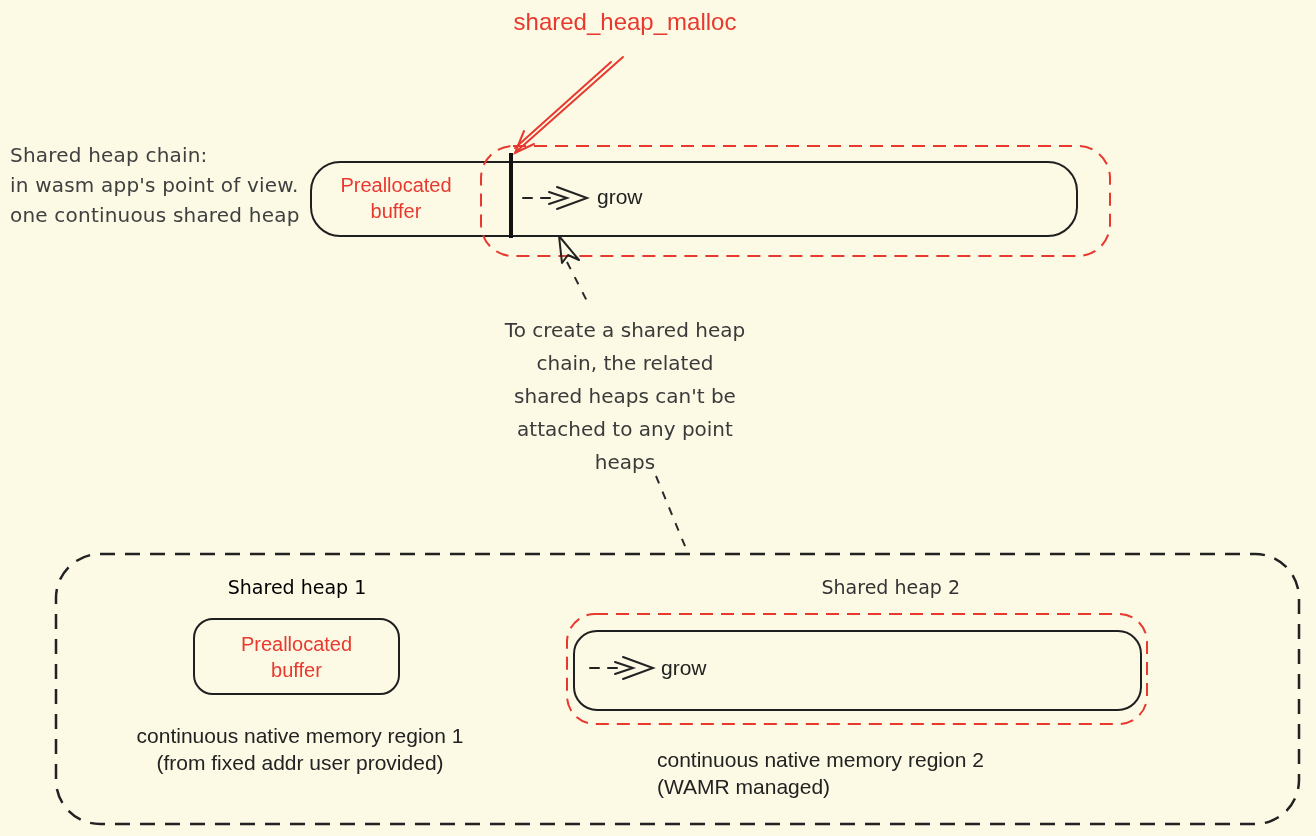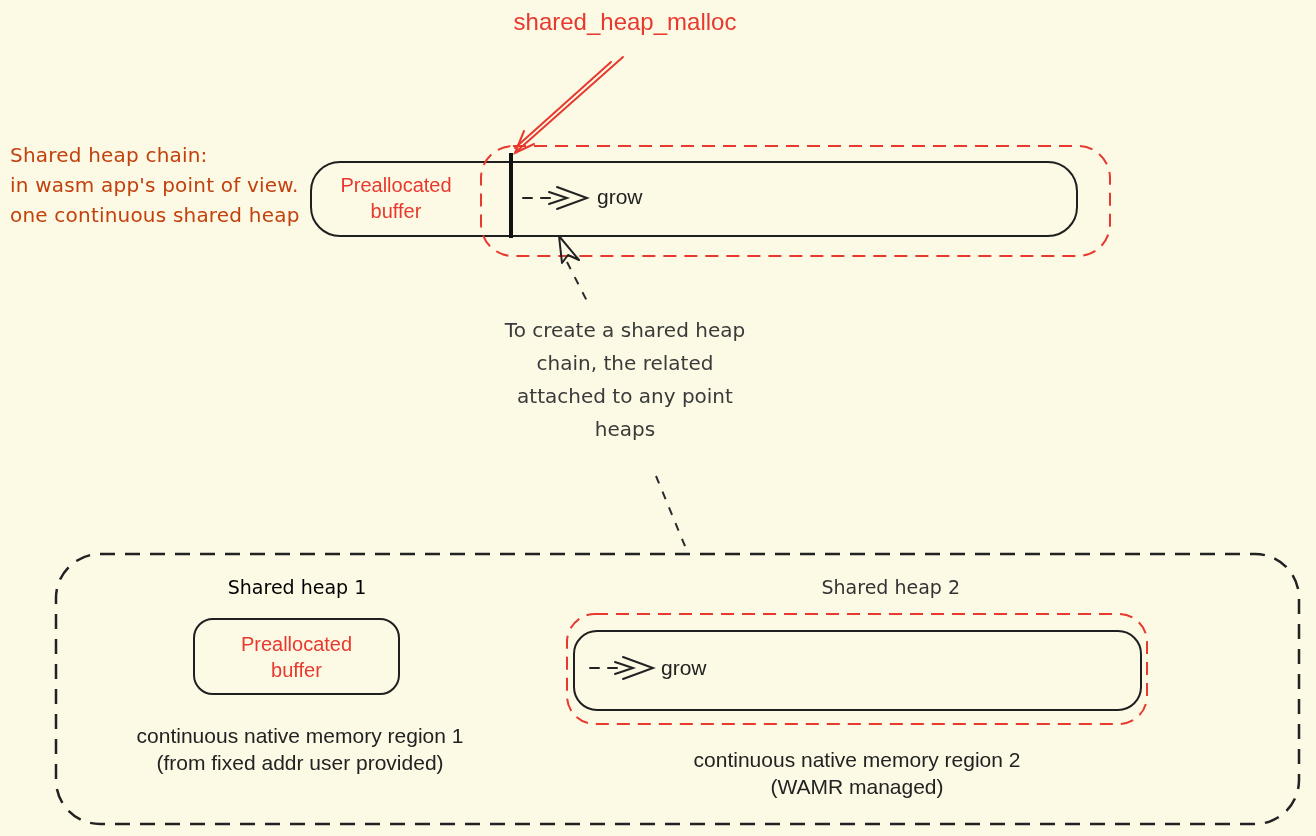--- a/index.html
+++ b/index.html
@@ -19,21 +19,21 @@
   .malloc-label {
     left: 500px; top: 8px; width: 250px;
     text-align: center;
     color: #e8392e;
     font-family: "Liberation Sans", sans-serif;
     font-size: 24px;
   }
 
   .intro-text {
     left: 10px; top: 140px; width: 300px;
-    color: #c2410c;
+    color: #404040;
     font-size: 20px; line-height: 30px;
     letter-spacing: 0.2px;
   }
   .intro-text span { display: block; }
 
   .chain-rect {
     left: 310px; top: 161px; width: 764px; height: 72px;
     border: 2px solid #1f1f1f;
     border-radius: 30px;
     background: transparent;
@@ -104,21 +104,21 @@
     border-radius: 24px;
   }
   .grow-label-bottom {
     left: 661px; top: 656px;
     color: #222;
     font-family: "Liberation Sans", sans-serif;
     font-size: 21px;
   }
   .heap2-caption {
     left: 657px; top: 746px; width: 400px;
-    text-align: center;
+    text-align: left;
     color: #222;
     font-family: "Liberation Sans", sans-serif;
     font-size: 21px; line-height: 27px;
   }
 
   svg.overlay {
     position: absolute; left: 0; top: 0;
     width: 1316px; height: 836px;
     pointer-events: none;
   }
@@ -143,20 +143,21 @@
     <span>buffer</span>
   </div>
 
   <div class="abs divider"></div>
 
   <div class="abs grow-label-top">grow</div>
 
   <div class="abs note-text">
     <span>To create a shared heap</span>
     <span>chain, the related</span>
+    <span>shared heaps can't be</span>
     <span>attached to any point</span>
     <span>heaps</span>
   </div>
 
   <div class="abs heap1-title">Shared heap 1</div>
   <div class="abs heap1-box">
     <span>Preallocated</span>
     <span>buffer</span>
   </div>
   <div class="abs heap1-caption">

